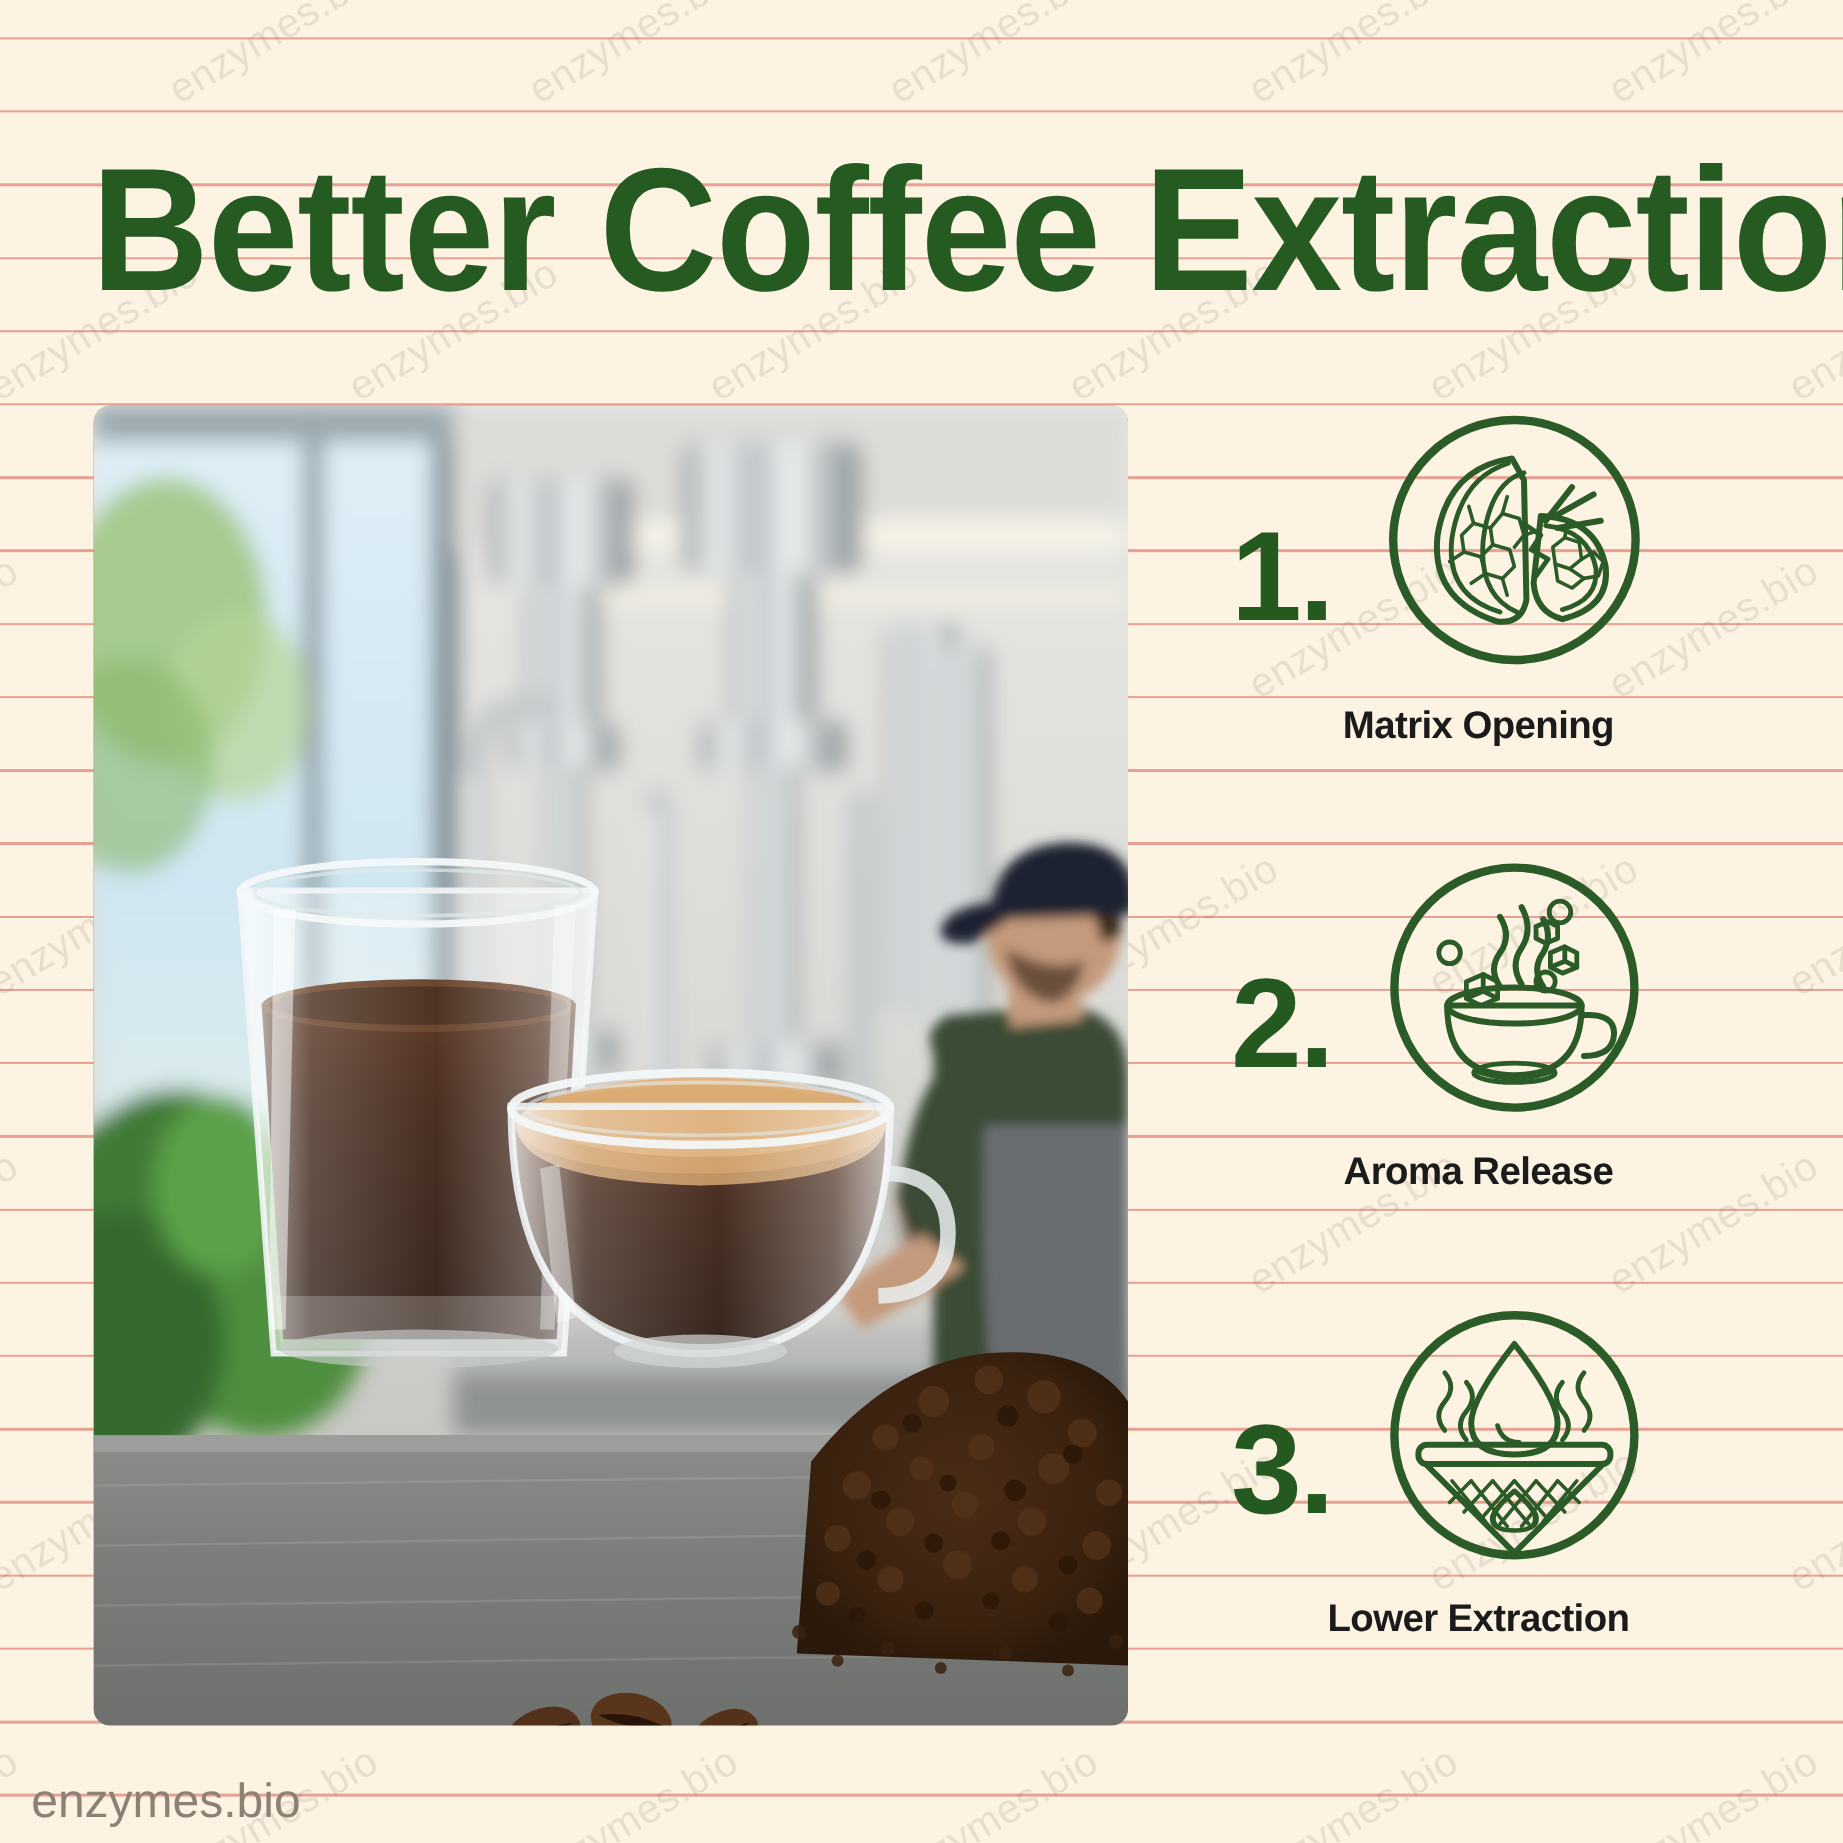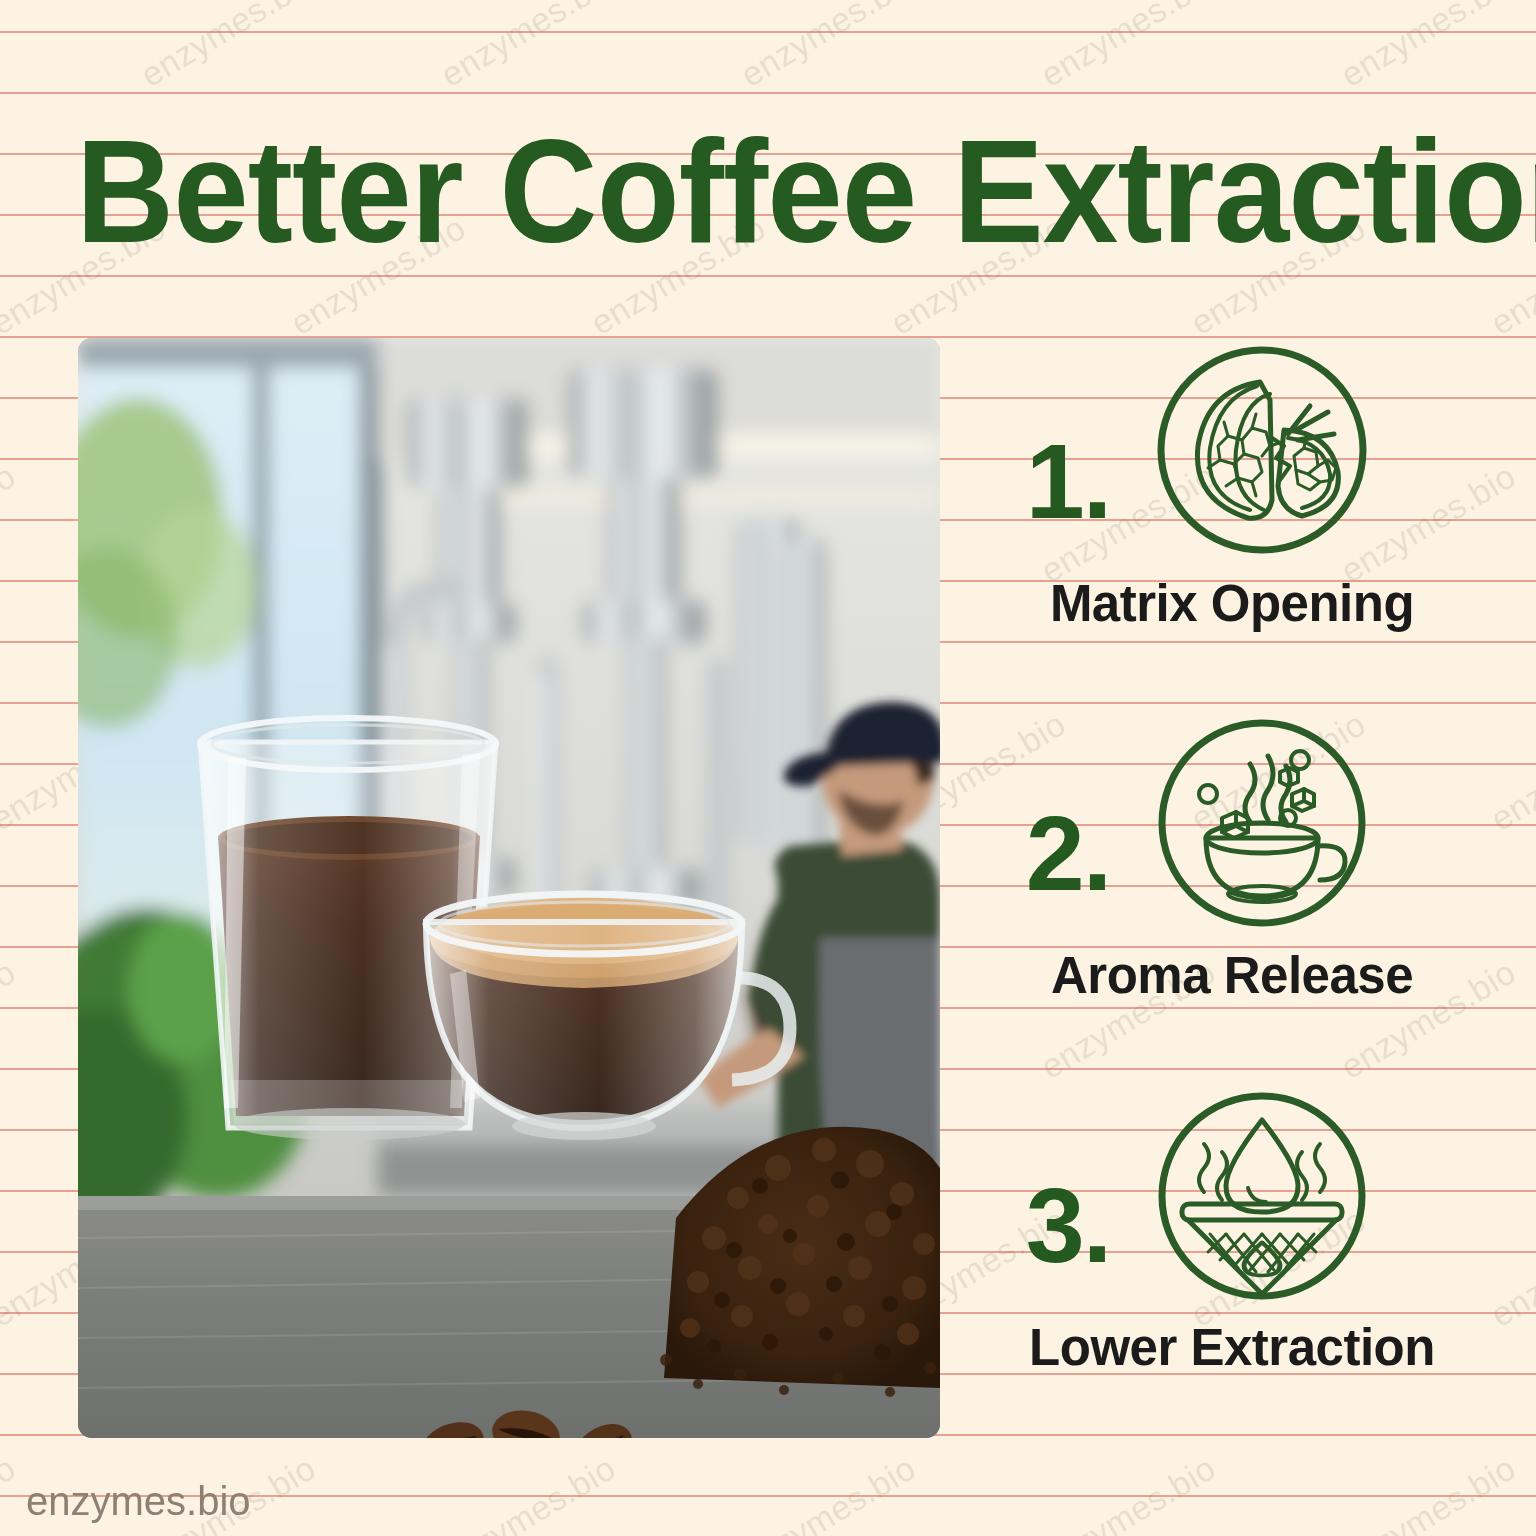--- a/index.html
+++ b/index.html
@@ -117,21 +117,21 @@
   .step-icon svg { display: block; width: 100%; height: 100%; }
   .step-label {
     position: absolute;
     left: 0;
     top: 238px;
     width: 544px;
     text-align: center;
     color: #1b1b1b;
     font-family: "Liberation Sans", sans-serif;
     font-weight: 700;
-    font-size: 51px;
+    font-size: 32px;
     line-height: 56px;
     letter-spacing: -0.5px;
   }
 
   
   #footer-brand {
     position: absolute;
     left: 26px;
     top: 1479px;
     color: #8d8175;

